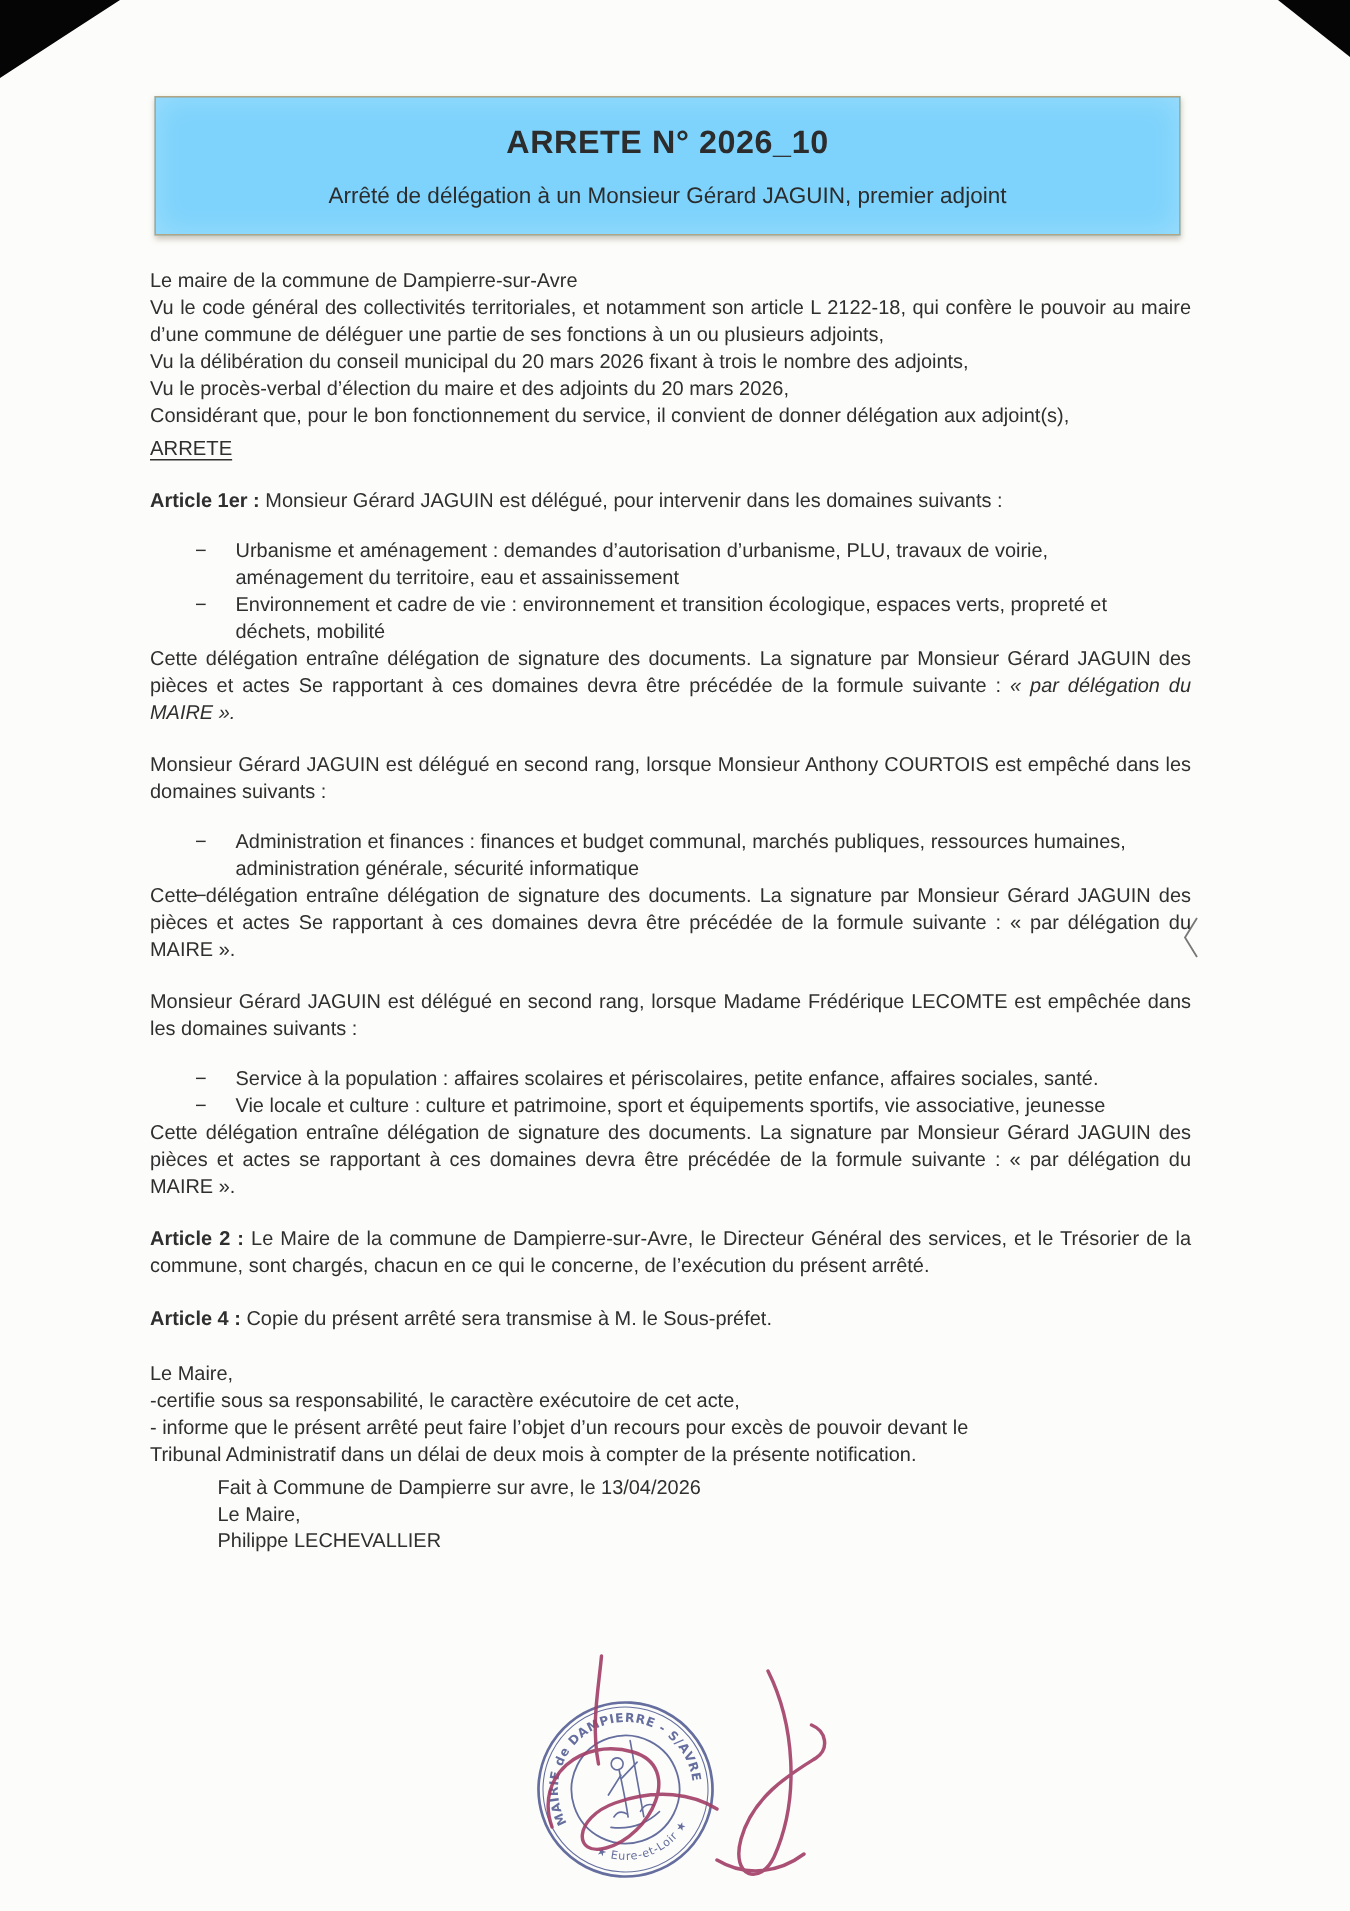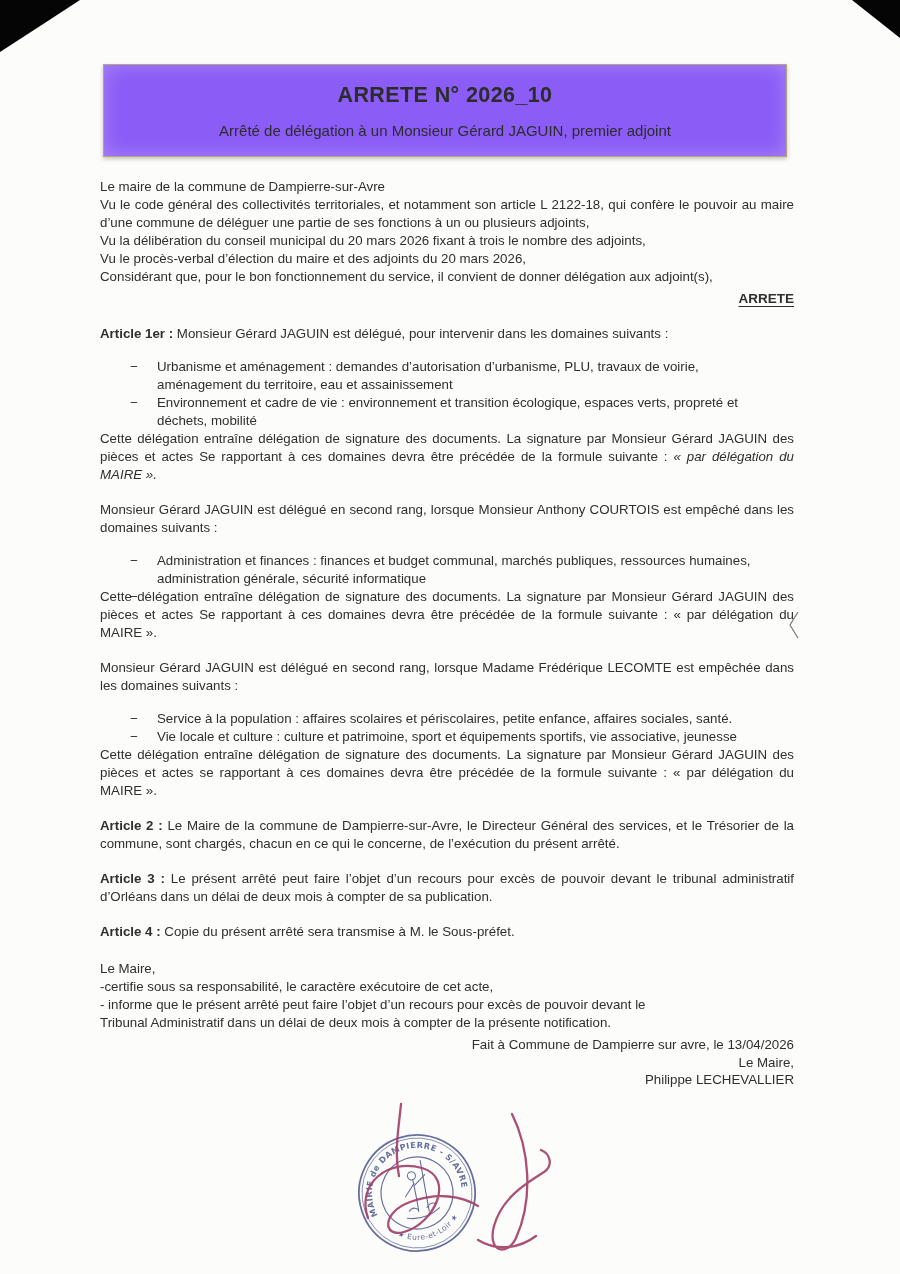--- a/index.html
+++ b/index.html
@@ -20,46 +20,46 @@
                clip-path:polygon(0 0, 100% 0, 100% 100%); }
   .edge-mark { position:absolute; left:787px; top:610px; }
 
   .content { position:absolute; left:100px; top:58px; width:694px; }
 
   .hdr-line { font-size:14.5px; line-height:19px; color:#232323; }
   .hdr-commune { font-weight:bold; font-size:15px; }
 
   .banner {
     margin-top:6px; margin-left:3px; width:684px;
-    background:#8b5cf6;
+    background:#7dd3fc;
     border:1px solid #b3a482;
     box-shadow:0 2px 4px rgba(100,90,60,.35), inset 0 0 20px rgba(255,255,255,.25);
     text-align:center;
     padding:18px 8px 17px;
   }
   .banner-title { font-size:21.5px; font-weight:bold; letter-spacing:.4px; color:#2c2c2c; }
   .banner-sub   { margin-top:14px; font-size:15px; color:#2c2c2c; }
 
   .body { margin-top:21px; font-size:13.3px; line-height:18px; }
   .pline, .para { text-align:justify; margin:0; }
-  .center-head { text-align:right; font-weight:bold; text-decoration:underline;
+  .center-head { text-align:left; font-weight:normal; text-decoration:underline;
                  text-underline-offset:3px; margin-top:4px; font-size:13.5px; }
   .mt-block { margin-top:17px; }
   .bullets { margin-top:15px; }
   .bullet { position:relative; padding-left:57px; text-align:left; }
   .bullet .dash { position:absolute; left:30px; top:0; }
   .btext { white-space:pre-wrap; }
   .lbl { font-weight:bold; }
   .it { font-style:italic; }
 
   .closing { margin-top:19px; text-align:left; }
   .closing p { margin:0; }
   .cwrap { max-width:548px; }
 
-  .sigblock { margin-top:4px; margin-left:45px; line-height:17.5px; text-align:right; }
+  .sigblock { margin-top:4px; margin-left:45px; line-height:17.5px; text-align:left; }
   .sigblock p { margin:0; }
 
   .stamp { position:absolute; left:342px; top:1118px; width:150px; height:150px; }
   .scribble { position:absolute; left:330px; top:1100px; }
 </style>
 </head>
 <body>
 
 <div class="page">
 
@@ -114,21 +114,20 @@
 
       <div class="bullets">
         <div class="bullet"><span class="dash">−</span><span class="btext">Service à la population : affaires scolaires et périscolaires, petite enfance, affaires sociales, santé.</span></div>
         <div class="bullet"><span class="dash">−</span><span class="btext">Vie locale et culture : culture et patrimoine, sport et équipements sportifs, vie associative, jeunesse</span></div>
       </div>
 
       <p class="para">Cette délégation entraîne délégation de signature des documents. La signature par Monsieur Gérard JAGUIN des pièces et actes se rapportant à ces domaines devra être précédée de la formule suivante : « par délégation du MAIRE ».</p>
 
       <p class="para mt-block"><span class="lbl">Article 2 :</span><span> Le Maire de la commune de Dampierre-sur-Avre, le Directeur Général des services, et le Trésorier de la commune, sont chargés, chacun en ce qui le concerne, de l’exécution du présent arrêté.</span></p>
 
-      <p class="para mt-block"><span class="lbl">Article 3 :</span><span> Le présent arrêté peut faire l’objet d’un recours pour excès de pouvoir devant le tribunal administratif d’Orléans dans un délai de deux mois à compter de sa publication.</span></p>
 
       <p class="para mt-block"><span class="lbl">Article 4 :</span><span> Copie du présent arrêté sera transmise à M. le Sous-préfet.</span></p>
 
       <div class="closing">
         <p>Le Maire,</p>
         <p>-certifie sous sa responsabilité, le caractère exécutoire de cet acte,</p>
         <p class="cwrap">- informe que le présent arrêté peut faire l’objet d’un recours pour excès de pouvoir devant le Tribunal Administratif dans un délai de deux mois à compter de la présente notification.</p>
       </div>
 
       <div class="sigblock">

